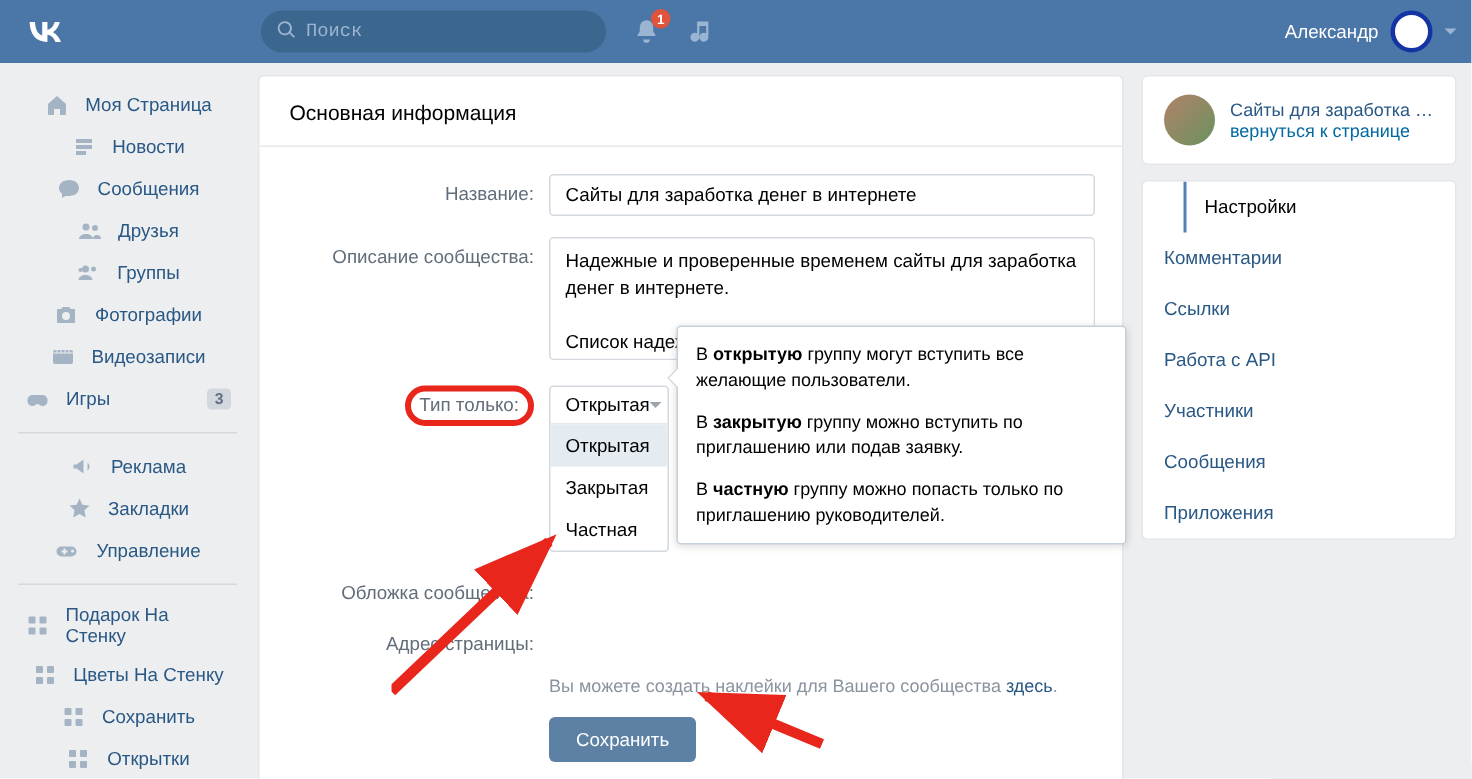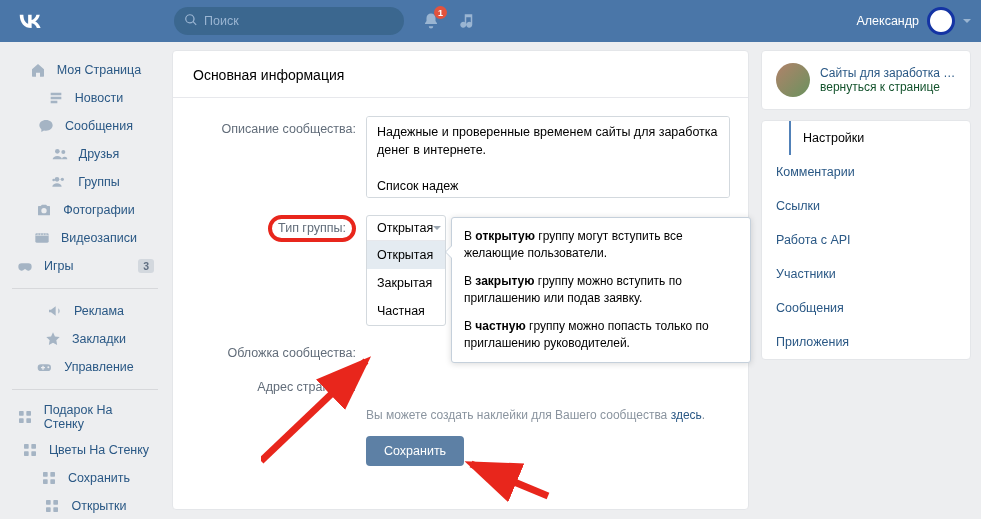--- a/index.html
+++ b/index.html
@@ -4,21 +4,21 @@
 <style>
   * { box-sizing: border-box; margin: 0; padding: 0; }
   body { font-family: -apple-system, BlinkMacSystemFont, "Segoe UI", Arial, sans-serif; font-size: 13px; background: #edeef0; color: #000; width: 981px; height: 519px; overflow: hidden; position: relative; }
 
   
   .header { height: 42px; background: #4a76a8; display: flex; align-items: center; padding: 0 10px; position: relative; }
   .logo { width: 28px; height: 28px; color: #fff; display:flex; align-items:center; justify-content:center; margin-right:130px; margin-left:6px;}
   .logo svg { width: 28px; height: 28px; }
   .search-wrap { display:flex; align-items:center; background:#3b678f; border-radius:14px; height:28px; width:230px; padding:0 10px; color:#9ab5d2;}
   .search-wrap svg { width:14px; height:14px; margin-right:6px; }
-  .search-wrap input { background:transparent; border:none; outline:none; color:#86efac; font-size:12.5px; flex:1; }
+  .search-wrap input { background:transparent; border:none; outline:none; color:#86efac; font-size:12.5px; flex:1;font-family:Liberation Mono, monospace; }
   .search-wrap input::placeholder { color:#9ab5d2; }
   .header-icons { display:flex; align-items:center; gap:18px; margin-left:18px; }
   .header-icons .hicon { position:relative; color:#9ab5d2; cursor:pointer; }
   .header-icons svg { width:18px; height:18px; display:block; }
   .badge { position:absolute; top:-6px; right:-7px; background:#e2533e; color:#fff; font-size:9px; font-weight:bold; border-radius:50%; width:13px; height:13px; display:flex; align-items:center; justify-content:center; }
   .header-user { margin-left:auto; display:flex; align-items:center; gap:8px; color:#fff; font-size:12.5px; cursor:pointer; }
   .avatar-top { width:28px; height:28px; border-radius:50%; background:#fff; border:3px solid #1434a4; }
   .caret { width:0; height:0; border-left:4px solid transparent; border-right:4px solid transparent; border-top:4px solid #9ab5d2; }
 
   
@@ -52,21 +52,21 @@
   .select-val .tri { width:0; height:0; border-left:4px solid transparent; border-right:4px solid transparent; border-top:4px solid #9aa5b0; }
   .opt-list { border-top:1px solid #e7e8ec; }
   .opt { padding:7px 10px; cursor:pointer; }
   .opt.sel { background:#e4ebf1; }
 
   
   .right { width:210px; display:flex; flex-direction:column; gap:10px; }
   .rcard { background:#fff; border:1px solid #e4e6e9; border-radius:4px; padding:12px 14px; display:flex; gap:10px; align-items:center; }
   .rcard .gava { width:34px; height:34px; border-radius:50%; background:linear-gradient(135deg,#b1826a,#6a925e); flex:none; }
   .rcard .rt1 { color:#2a5885; font-size:12px; max-width:140px; white-space:nowrap; overflow:hidden; text-overflow:ellipsis; }
-  .rcard .rt2 { color:#14532d; font-size:12px; }
+  .rcard .rt2 { color:#0369a1; font-size:12px; }
   .rtabs { background:#fff; border:1px solid #e4e6e9; border-radius:4px; overflow:hidden; }
   .rtab { padding:10px 14px; font-size:12.5px; color:#2a5885; cursor:pointer; }
   .rtab.active { color:#000; position:relative;margin-left:27px; }
   .rtab.active::before { content:""; position:absolute; left:0; top:0; bottom:0; width:2px; background:#5181b8; }
   .rtab + .rtab { border-top:0; }
 
   
   .red-circle { border:4px solid #e8261c !important; border-radius:14px !important; padding:2px 6px 3px 6px !important; margin-left:-6px; }
 
   
@@ -265,28 +265,32 @@
           </span>
           <span>Открытки</span>
         </div>
       </div>
   </div>
 
   <div class="main">
     <div class="main-head">Основная информация</div>
     <div class="form">
       <div class="row">
+        <div class="lbl">Название:</div>
+        <div class="ctl"><input type="text" value="Сайты для заработка денег в интернете" style=""></div>
+      </div>
+      <div class="row">
         <div class="lbl">Описание сообщества:</div>
         <div class="ctl"><textarea id="desc-ta" style="">Надежные и проверенные временем сайты для заработка денег в интернете.
 
 Список надеж
 смотрите на н</textarea></div>
       </div>
       <div class="row">
-        <div class="lbl"><span class="red-circle">Тип группы:</span></div>
+        <div class="lbl"><span class="red-circle">Тип только:</span></div>
         <div class="ctl" style="position:relative;">
           <div class="select-box">
             <div class="select-val">
               <span>Открытая</span>
               <span class="tri"></span>
             </div>
             <div class="opt-list" id="optlist">
                 <div class="opt sel">Открытая</div>
                 <div class="opt">Закрытая</div>
                 <div class="opt">Частная</div>

